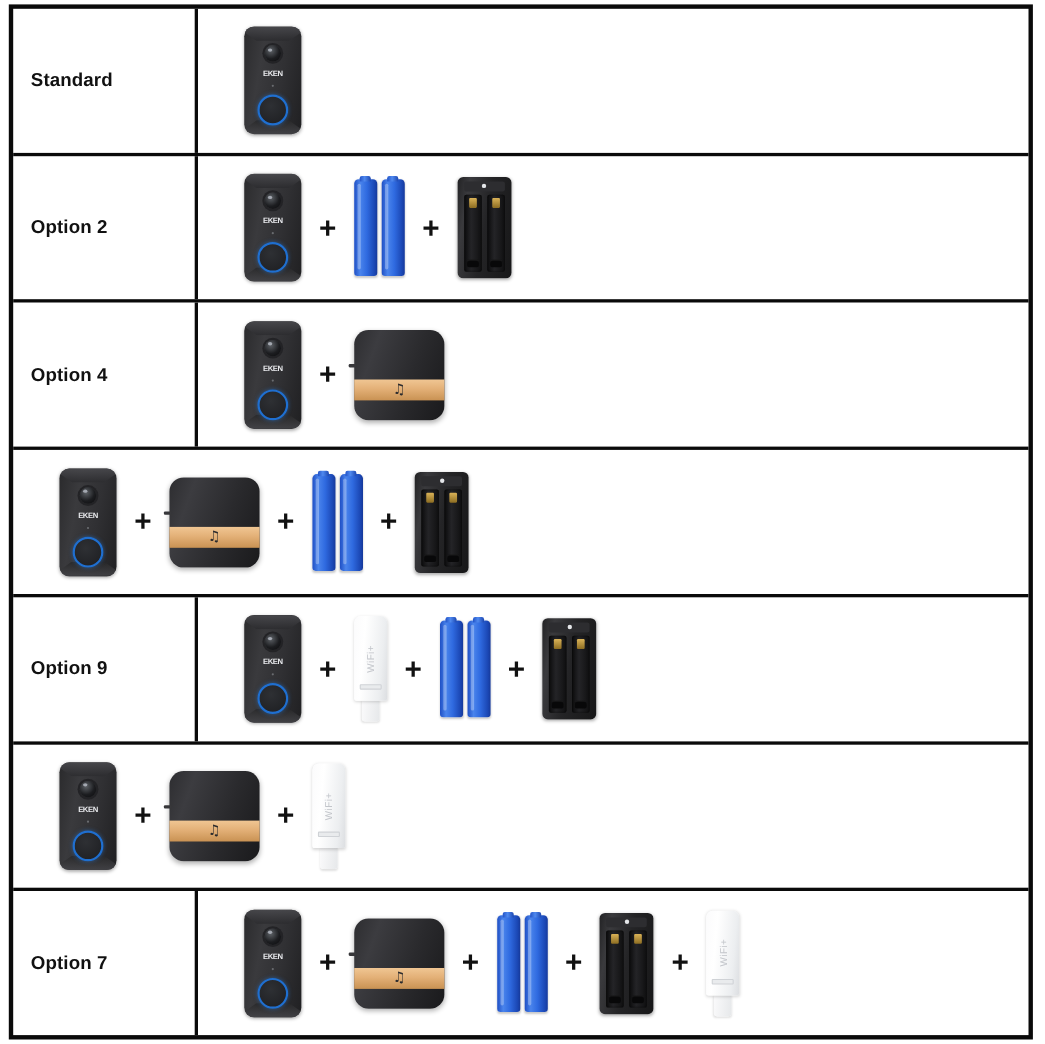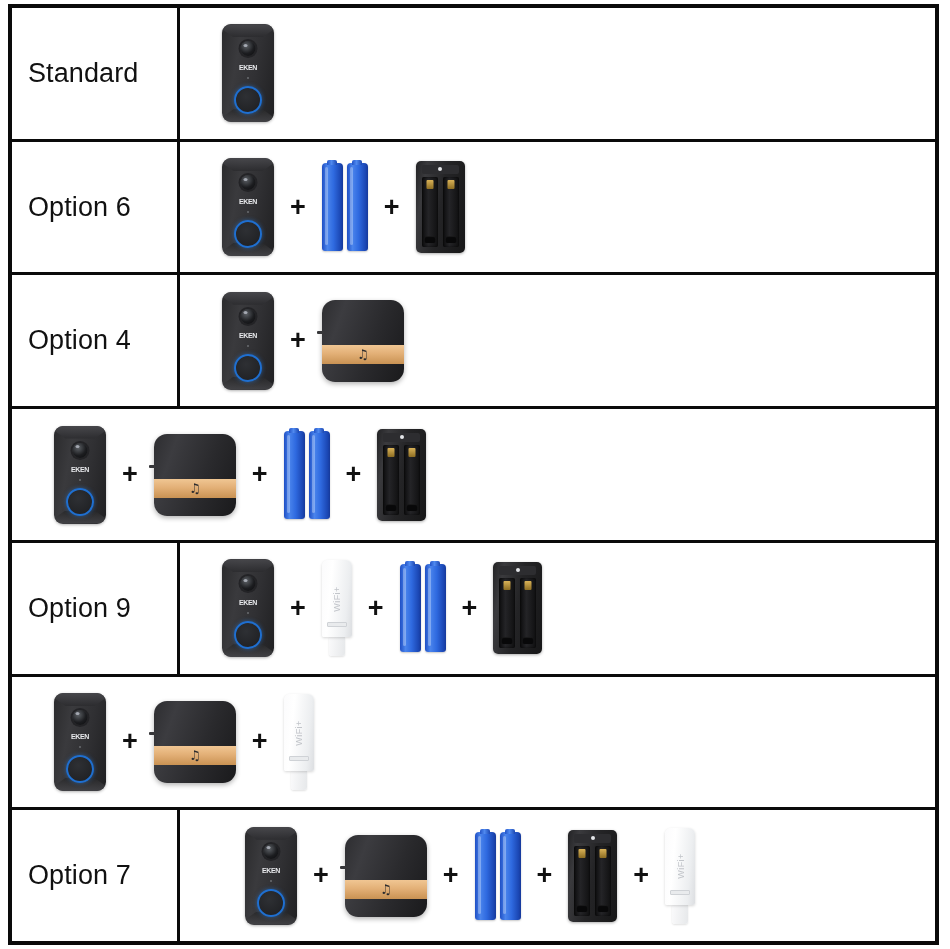--- a/index.html
+++ b/index.html
@@ -21,34 +21,34 @@
     flex-direction:column;
   }
   .opt-row{
     display:flex;
     flex-direction:row;
     border-bottom:3px solid #0a0a0a;
     box-sizing:border-box;
     flex:1 1 0;
     min-height:0;
   }
-  .opt-row:last-child{border-bottom:none;gap:23px;}
+  .opt-row:last-child{border-bottom:none;}
   .label-cell{
     width:168px;
     flex:0 0 168px;
     border-right:3px solid #0a0a0a;
     box-sizing:border-box;
     display:flex;
     align-items:center;
     justify-content:flex-start;
     padding-left:16px;
   }
   .label-text{
-    font-size:27px;
-    font-weight:400;
+    font-size:17px;
+    font-weight:700;
     color:#111;
     letter-spacing:.1px;
     white-space:nowrap;
   }
   .items-cell{
     flex:1 1 auto;
     display:flex;
     align-items:center;
     justify-content:flex-start;
     padding-left:42px;
@@ -252,21 +252,21 @@
             <div class="db-lens"></div>
             <div class="db-logo">EKEN</div>
             <div class="db-dot"></div>
             <div class="db-ring"></div>
           </div>
         </div>
       </div>
     </div>
     <div class="opt-row">
       <div class="label-cell">
-        <span class="label-text">Option 6</span>
+        <span class="label-text">Option 2</span>
       </div>
       <div class="items-cell">
         <div class="prod">
           <div class="doorbell">
             <div class="db-bevel"></div>
             <div class="db-bevel bot"></div>
             <div class="db-lens"></div>
             <div class="db-logo">EKEN</div>
             <div class="db-dot"></div>
             <div class="db-ring"></div>

